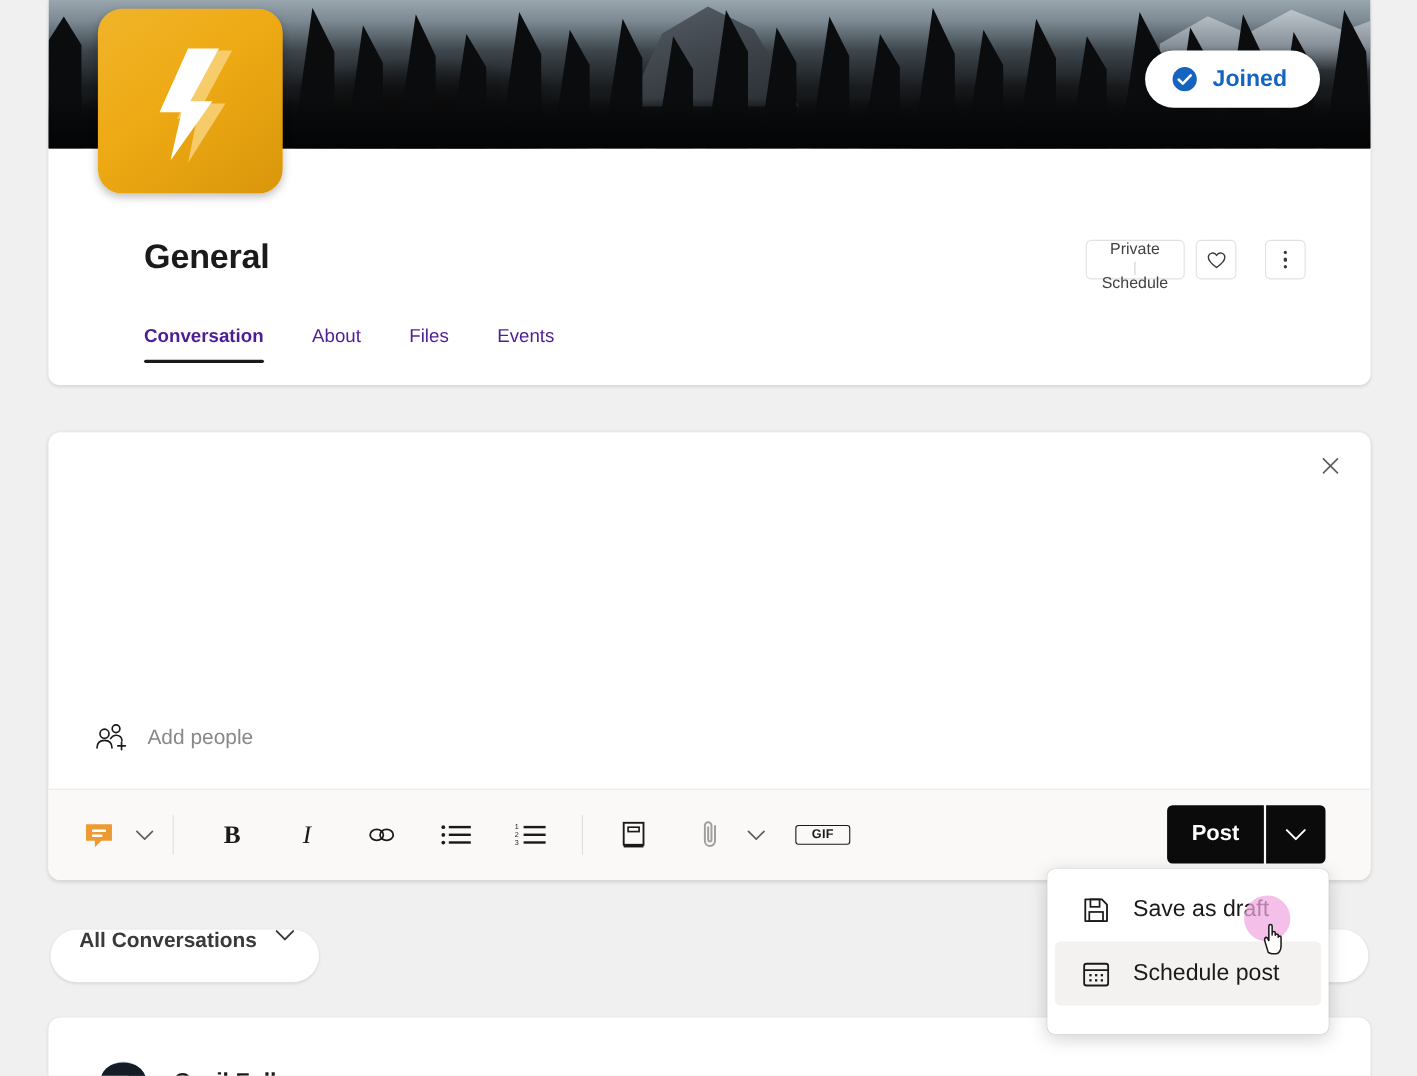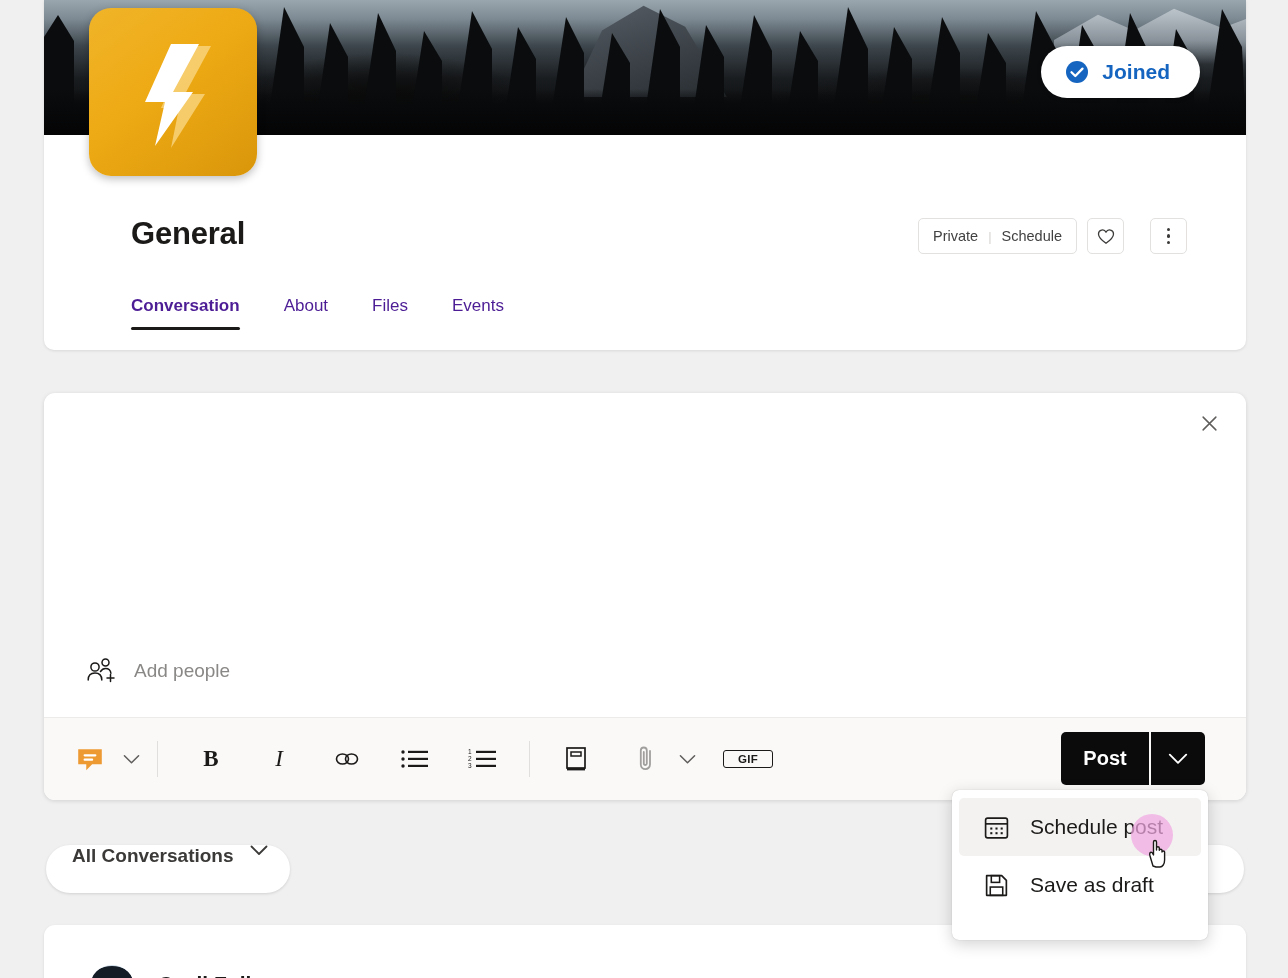--- a/index.html
+++ b/index.html
@@ -54,21 +54,21 @@
   .bolt { position: absolute; left: 0; top: 0; width: 168px; height: 168px; }
 
   .group-name {
     position: absolute; left: 87px; top: 216px;
     font-size: 31px; font-weight: bold; color: #1b1a19; letter-spacing: -0.2px;
   }
   .meta-pill {
     position: absolute; right: 169px; top: 218px; height: 36px;
     display: flex; align-items: center; gap: 0px;
     border: 1px solid #e3e1df; border-radius: 5px; background: #fff;
-    padding: 0 14px; color: #424242; font-size: 14.5px;
+    padding: 0 14px; color: #424242; font-size: 14.5px; flex-direction: column;
   }
   .meta-pill .sep { color: #d6d4d2; margin: 0 10px; font-size: 13px; }
   .icon-btn {
     position: absolute; top: 218px; width: 37px; height: 36px;
     border: 1px solid #e3e1df; border-radius: 5px; background: #fff;
     display: flex; align-items: center; justify-content: center;
   }
   .icon-btn.heart { right: 122px; }
   .icon-btn.more  { right: 59px; }
   .dots { display:flex; flex-direction:column; gap:3px; align-items:center; }
@@ -433,43 +433,43 @@
 
   <div class="feed-card">
     <div class="avatar">
       <div class="hair"></div>
 
     </div>
     <div class="poster-name">Cecil Folk</div>
   </div>
 
   <div class="menu">
+    <div class="menu-item">
+      <svg width="27" height="27" viewBox="0 0 26 26">
+        <path d="M3.5 3.5 h14.5 l4.5 4.5 v14.5 h-19 Z" fill="none" stroke="#1b1a19" stroke-width="1.6" stroke-linejoin="round"></path>
+        <rect x="8" y="3.5" width="8" height="6.5" fill="none" stroke="#1b1a19" stroke-width="1.5"></rect>
+        <rect x="7" y="14.5" width="12" height="8" fill="none" stroke="#1b1a19" stroke-width="1.5"></rect>
+      </svg>
+      <span>Save as draft</span>
+    </div>
     <div class="menu-item hl">
       <svg width="27" height="27" viewBox="0 0 26 26">
         <rect x="2.5" y="4" width="21" height="19" rx="2" fill="none" stroke="#1b1a19" stroke-width="1.6"></rect>
         <path d="M2.5 9.5 h21" stroke="#1b1a19" stroke-width="1.6"></path>
         <g fill="#1b1a19">
           <rect x="7" y="13" width="2" height="2"></rect>
             <rect x="12" y="13" width="2" height="2"></rect>
             <rect x="17" y="13" width="2" height="2"></rect>
           <rect x="7" y="17.5" width="2" height="2"></rect>
             <rect x="12" y="17.5" width="2" height="2"></rect>
             <rect x="17" y="17.5" width="2" height="2"></rect>
         </g>
       </svg>
       <span>Schedule post</span>
     </div>
-    <div class="menu-item">
-      <svg width="27" height="27" viewBox="0 0 26 26">
-        <path d="M3.5 3.5 h14.5 l4.5 4.5 v14.5 h-19 Z" fill="none" stroke="#1b1a19" stroke-width="1.6" stroke-linejoin="round"></path>
-        <rect x="8" y="3.5" width="8" height="6.5" fill="none" stroke="#1b1a19" stroke-width="1.5"></rect>
-        <rect x="7" y="14.5" width="12" height="8" fill="none" stroke="#1b1a19" stroke-width="1.5"></rect>
-      </svg>
-      <span>Save as draft</span>
-    </div>
   </div>
 
   <div class="cursor-halo"></div>
   <svg class="cursor-arrow" viewBox="0 0 30 34">
     <path d="M9,30 L6,20 C5,17 6.5,15.5 8,16.5 L9.5,19 L9.5,6 C9.5,4 12.5,4 12.5,6 L12.5,14 L12.5,12 C12.5,10.3 15.3,10.3 15.3,12 L15.3,14.3 C15.3,12.8 18,12.8 18,14.3 L18,16 C18,14.7 20.6,14.7 20.6,16 L20.6,24 C20.6,28 18.5,31 16,31 L12,31 Z" fill="#ffffff" stroke="#1b1a19" stroke-width="1.4" stroke-linejoin="round"></path>
   </svg>
 
 </div>
 
 </body></html>

